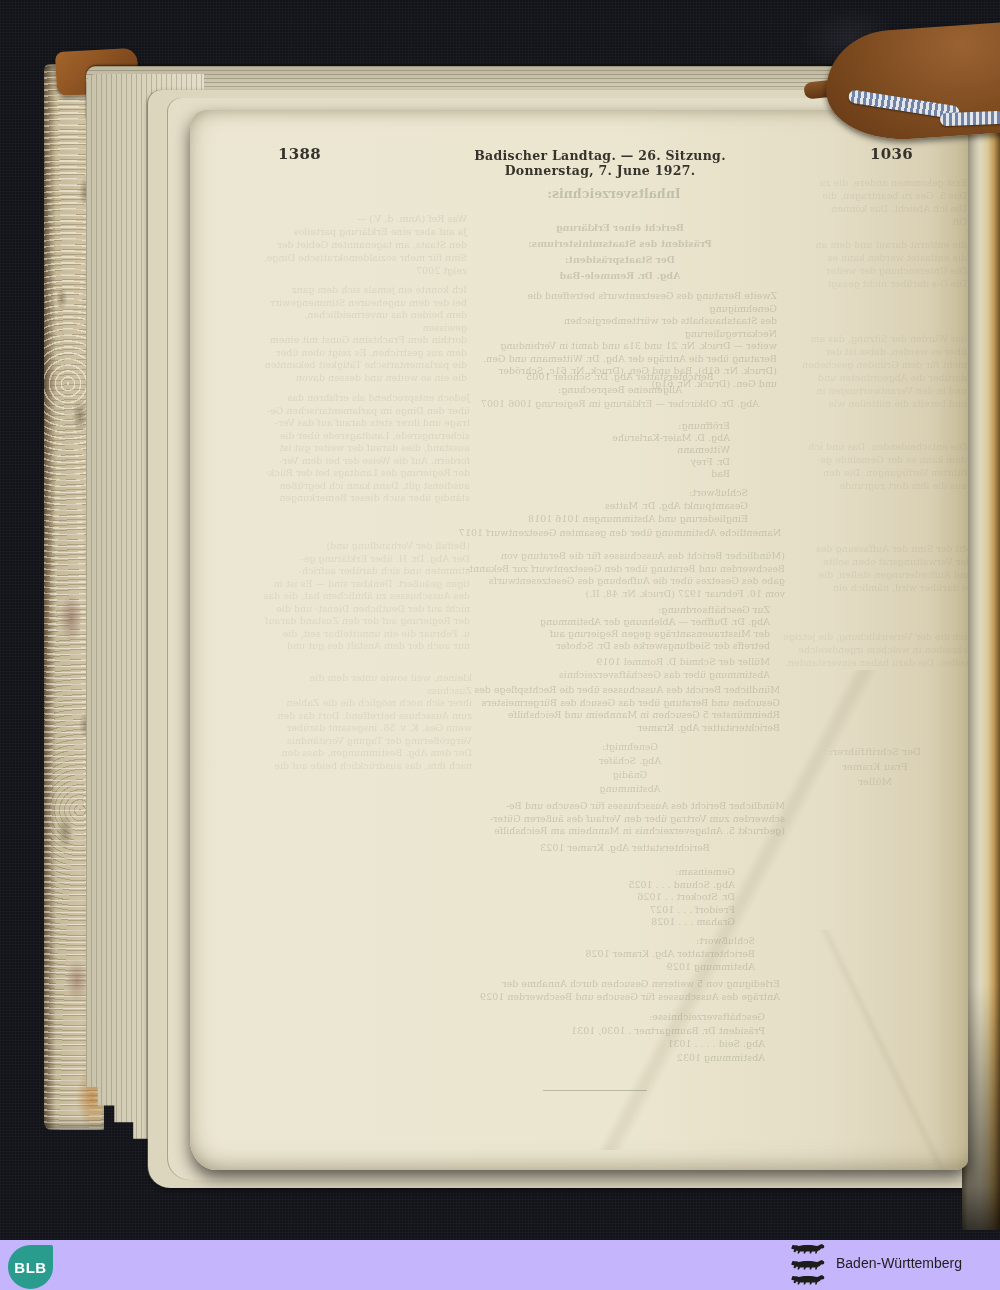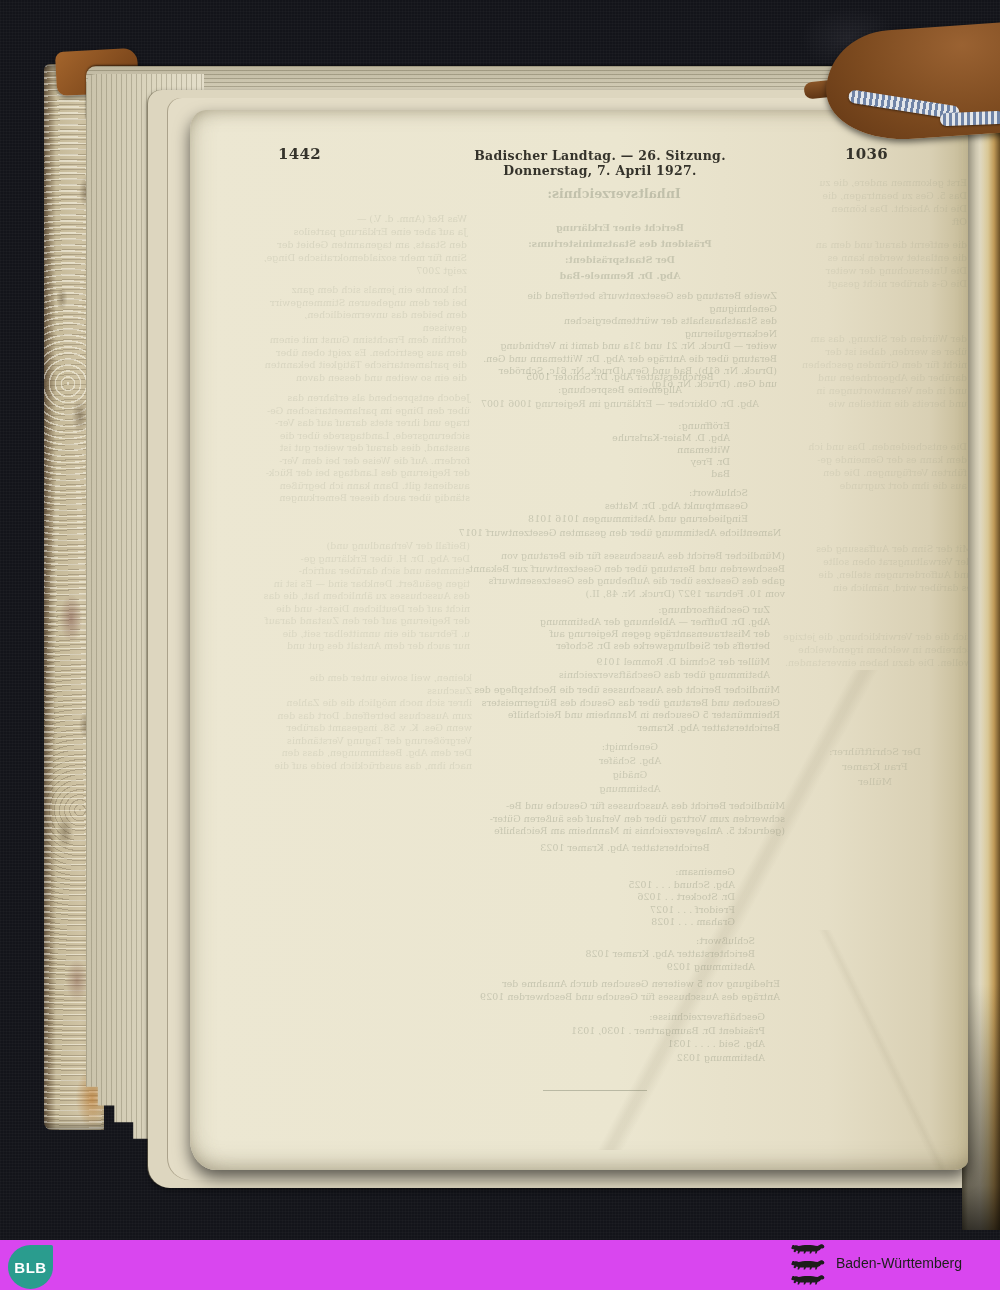--- a/index.html
+++ b/index.html
@@ -77,21 +77,21 @@
       inset 0 -16px 22px -14px rgba(115,105,78,.55),
       inset 16px 0 28px -20px rgba(120,110,80,.45),
       0 8px 16px rgba(0,0,0,.6);
     overflow:hidden;
   }
   .header-num, .header-title{
     position:absolute;color:#35332b;font-weight:bold;
     font-family:"DejaVu Serif",serif;letter-spacing:.3px;
   }
   .header-num{font-size:15px;top:35px;}
-  .hn-left{left:88px;} .hn-right{left:655px;text-align:center;}
+  .hn-left{left:88px;} .hn-right{left:680px;text-align:center;}
   .header-title{left:244px;top:38px;width:332px;text-align:center;font-size:12.5px;}
 
   
   .ghost{
     position:absolute;transform:scaleX(-1);filter:blur(.55px);
     color:#747c68;font-family:"DejaVu Serif",serif;pointer-events:none;
   }
   .gb{font-weight:bold;}
   .ghost-rule{left:353px;top:980px;width:104px;height:1px;background:rgba(108,114,92,.38);filter:blur(.4px);}
   .crease1{left:330px;top:560px;width:440px;height:480px;
@@ -109,21 +109,21 @@
   }
   .leather-tail{left:804px;top:78px;width:90px;height:17px;border-radius:8px;
     background:linear-gradient(180deg,#8a5527,#5f3514);transform:rotate(-6deg);}
   .headband,.headband2{height:13px;border-radius:7px;
     background:repeating-linear-gradient(90deg,#e3e6ea 0 3px,#6f83a6 3px 6px);
     box-shadow:0 1px 2px rgba(0,0,0,.45);}
   .headband{left:848px;top:98px;width:112px;transform:rotate(9deg);}
   .headband2{left:940px;top:112px;width:64px;transform:rotate(-2deg);}
 
   
-  .footer{left:0;top:1240px;width:1000px;height:50px;background:#d946ef;font-family:"Liberation Sans",sans-serif;}
+  .footer{left:0;top:1240px;width:1000px;height:50px;background:#c4b5fd;font-family:"Liberation Sans",sans-serif;}
   .blb-logo{
     position:absolute;left:8px;top:5px;width:45px;height:44px;
     background:#2a9c8e;border-radius:50% 4% 50% 50%;
     display:flex;align-items:center;justify-content:center;
     color:#fff;font-weight:bold;font-size:15px;letter-spacing:.5px;
   }
   .lib-name{position:absolute;left:62px;top:5px;font-weight:bold;font-size:15px;line-height:19px;color:#2b2b29;letter-spacing:.3px;}
   .coat{position:absolute;left:789px;top:3px;width:40px;height:44px;display:flex;flex-direction:column;justify-content:space-between;}
   .coat svg{display:block;}
   .bw-label{position:absolute;left:836px;top:15px;font-size:14px;color:#1e1e1c;}
@@ -137,22 +137,22 @@
   <div class="abs leather-tl"></div>
 
   <div class="abs edges-top"></div>
   <div class="abs edges-left"></div>
   <div class="abs underpage1"></div>
   <div class="abs underpage2"></div>
 
   <div class="abs sliver"></div>
 
   <div class="abs page">
-    <span class="header-num hn-left">1442</span>
-    <span class="header-title">Badischer Landtag. — 26. Sitzung. Donnerstag, 7. April 1927.</span>
+    <span class="header-num hn-left">1388</span>
+    <span class="header-title">Badischer Landtag. — 26. Sitzung. Donnerstag, 7. June 1927.</span>
     <span class="header-num hn-right">1036</span>
 
     <div class="abs" style="left:0;top:0;width:778px;height:1060px;">
         <div class="ghost gb" style="left: 298px; top: 76px; width: 252px; font-size: 12.5px; line-height: 15px; opacity: 0.34; text-align: center;">
           <div>Inhaltsverzeichnis:</div>
         </div>
         <div class="ghost gb" style="left: 322px; top: 110px; width: 216px; font-size: 9.5px; line-height: 16px; opacity: 0.28; text-align: center;">
           <div>Bericht einer Erklärung</div>
           <div>Präsident des Staatsministeriums:</div>
           <div>Der Staatspräsident:</div>

